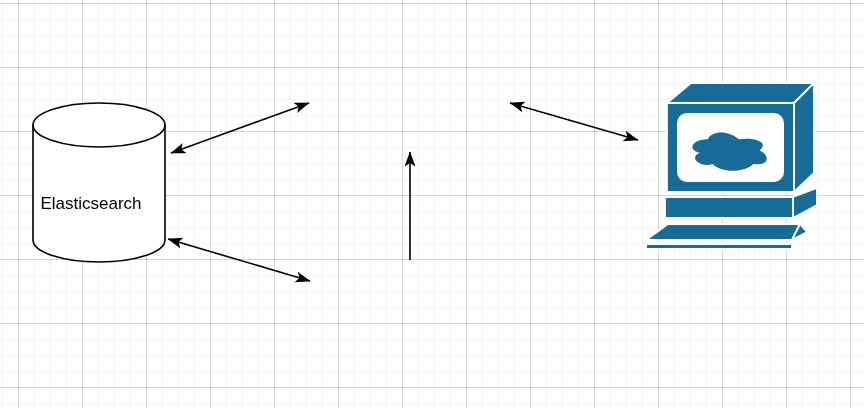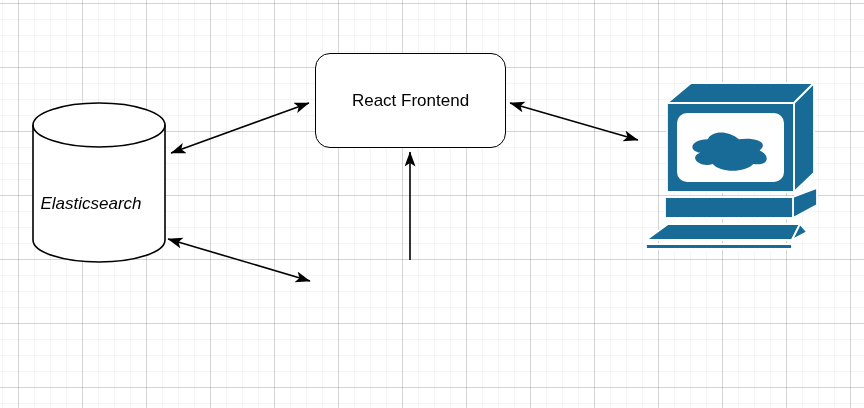--- a/index.html
+++ b/index.html
@@ -28,21 +28,21 @@
     display:flex;align-items:center;justify-content:center;
     text-align:center;
     font-size:17px;color:#000000;line-height:22px;
     box-sizing:border-box;
     white-space:pre-line;
   }
   #node-react{left:315px;top:53px;width:191px;height:95px;}
   #node-flask{left:315px;top:262px;width:191px;height:95px;}
   #label-elasticsearch{
     position:absolute;left:33px;top:193px;width:116px;
-    text-align:center;font-size:17px;color:#000000;line-height:22px;font-style:italic;
+    text-align:center;font-size:17px;color:#000000;line-height:22px;
   }
 </style>
 </head>
 <body>
 
 <div id="canvas">
 
   <svg id="shapes" viewBox="0 0 864 408" xmlns="http://www.w3.org/2000/svg">
     <defs>
       <marker id="arrow" markerUnits="userSpaceOnUse" markerWidth="16" markerHeight="12" refX="14.5" refY="5.5" orient="auto-start-reverse">
@@ -89,18 +89,15 @@
       <polygon points="23,141 155,141 147,157 1,157"></polygon>
 
       <polygon points="155,141 162,149 147,157"></polygon>
 
       <polygon points="1,161 147,161 147,166 1,166"></polygon>
     </g>
   </svg>
 
   <div id="label-elasticsearch">Elasticsearch</div>
 
-  <div class="node" id="node-react">
-    <span>React Frontend</span>
-  </div>
 
 
 </div>
 
 </body></html>

